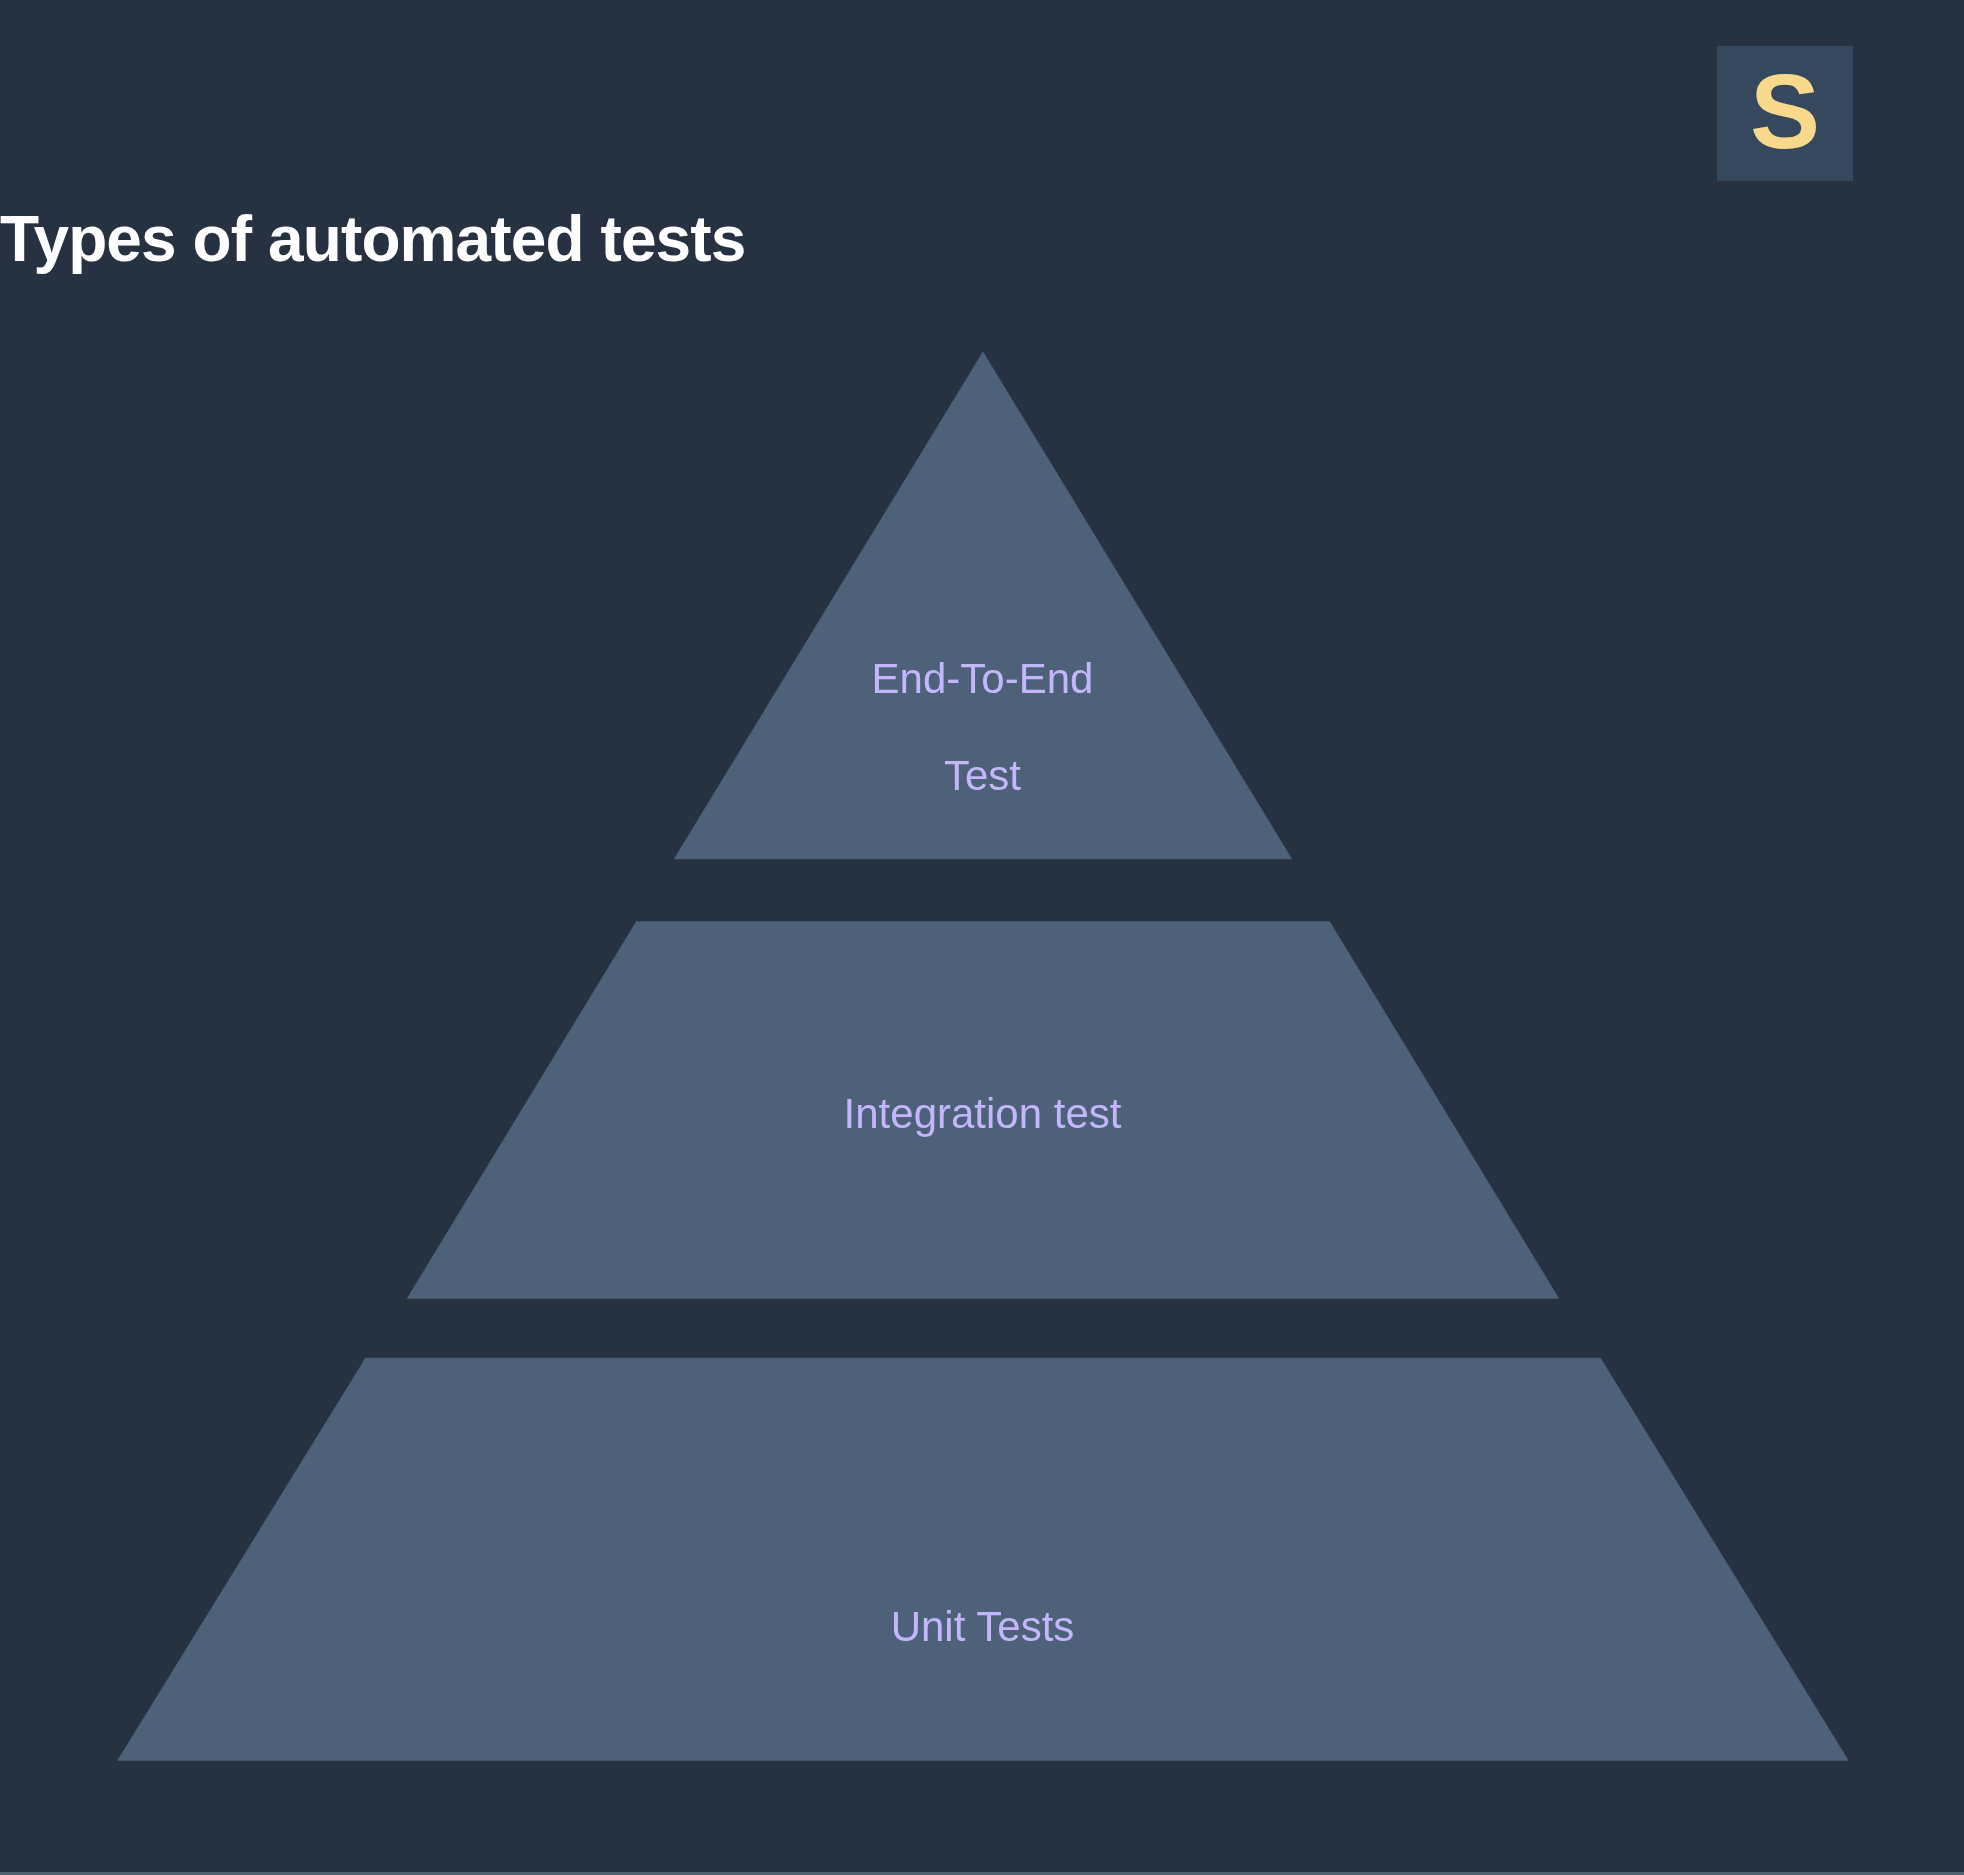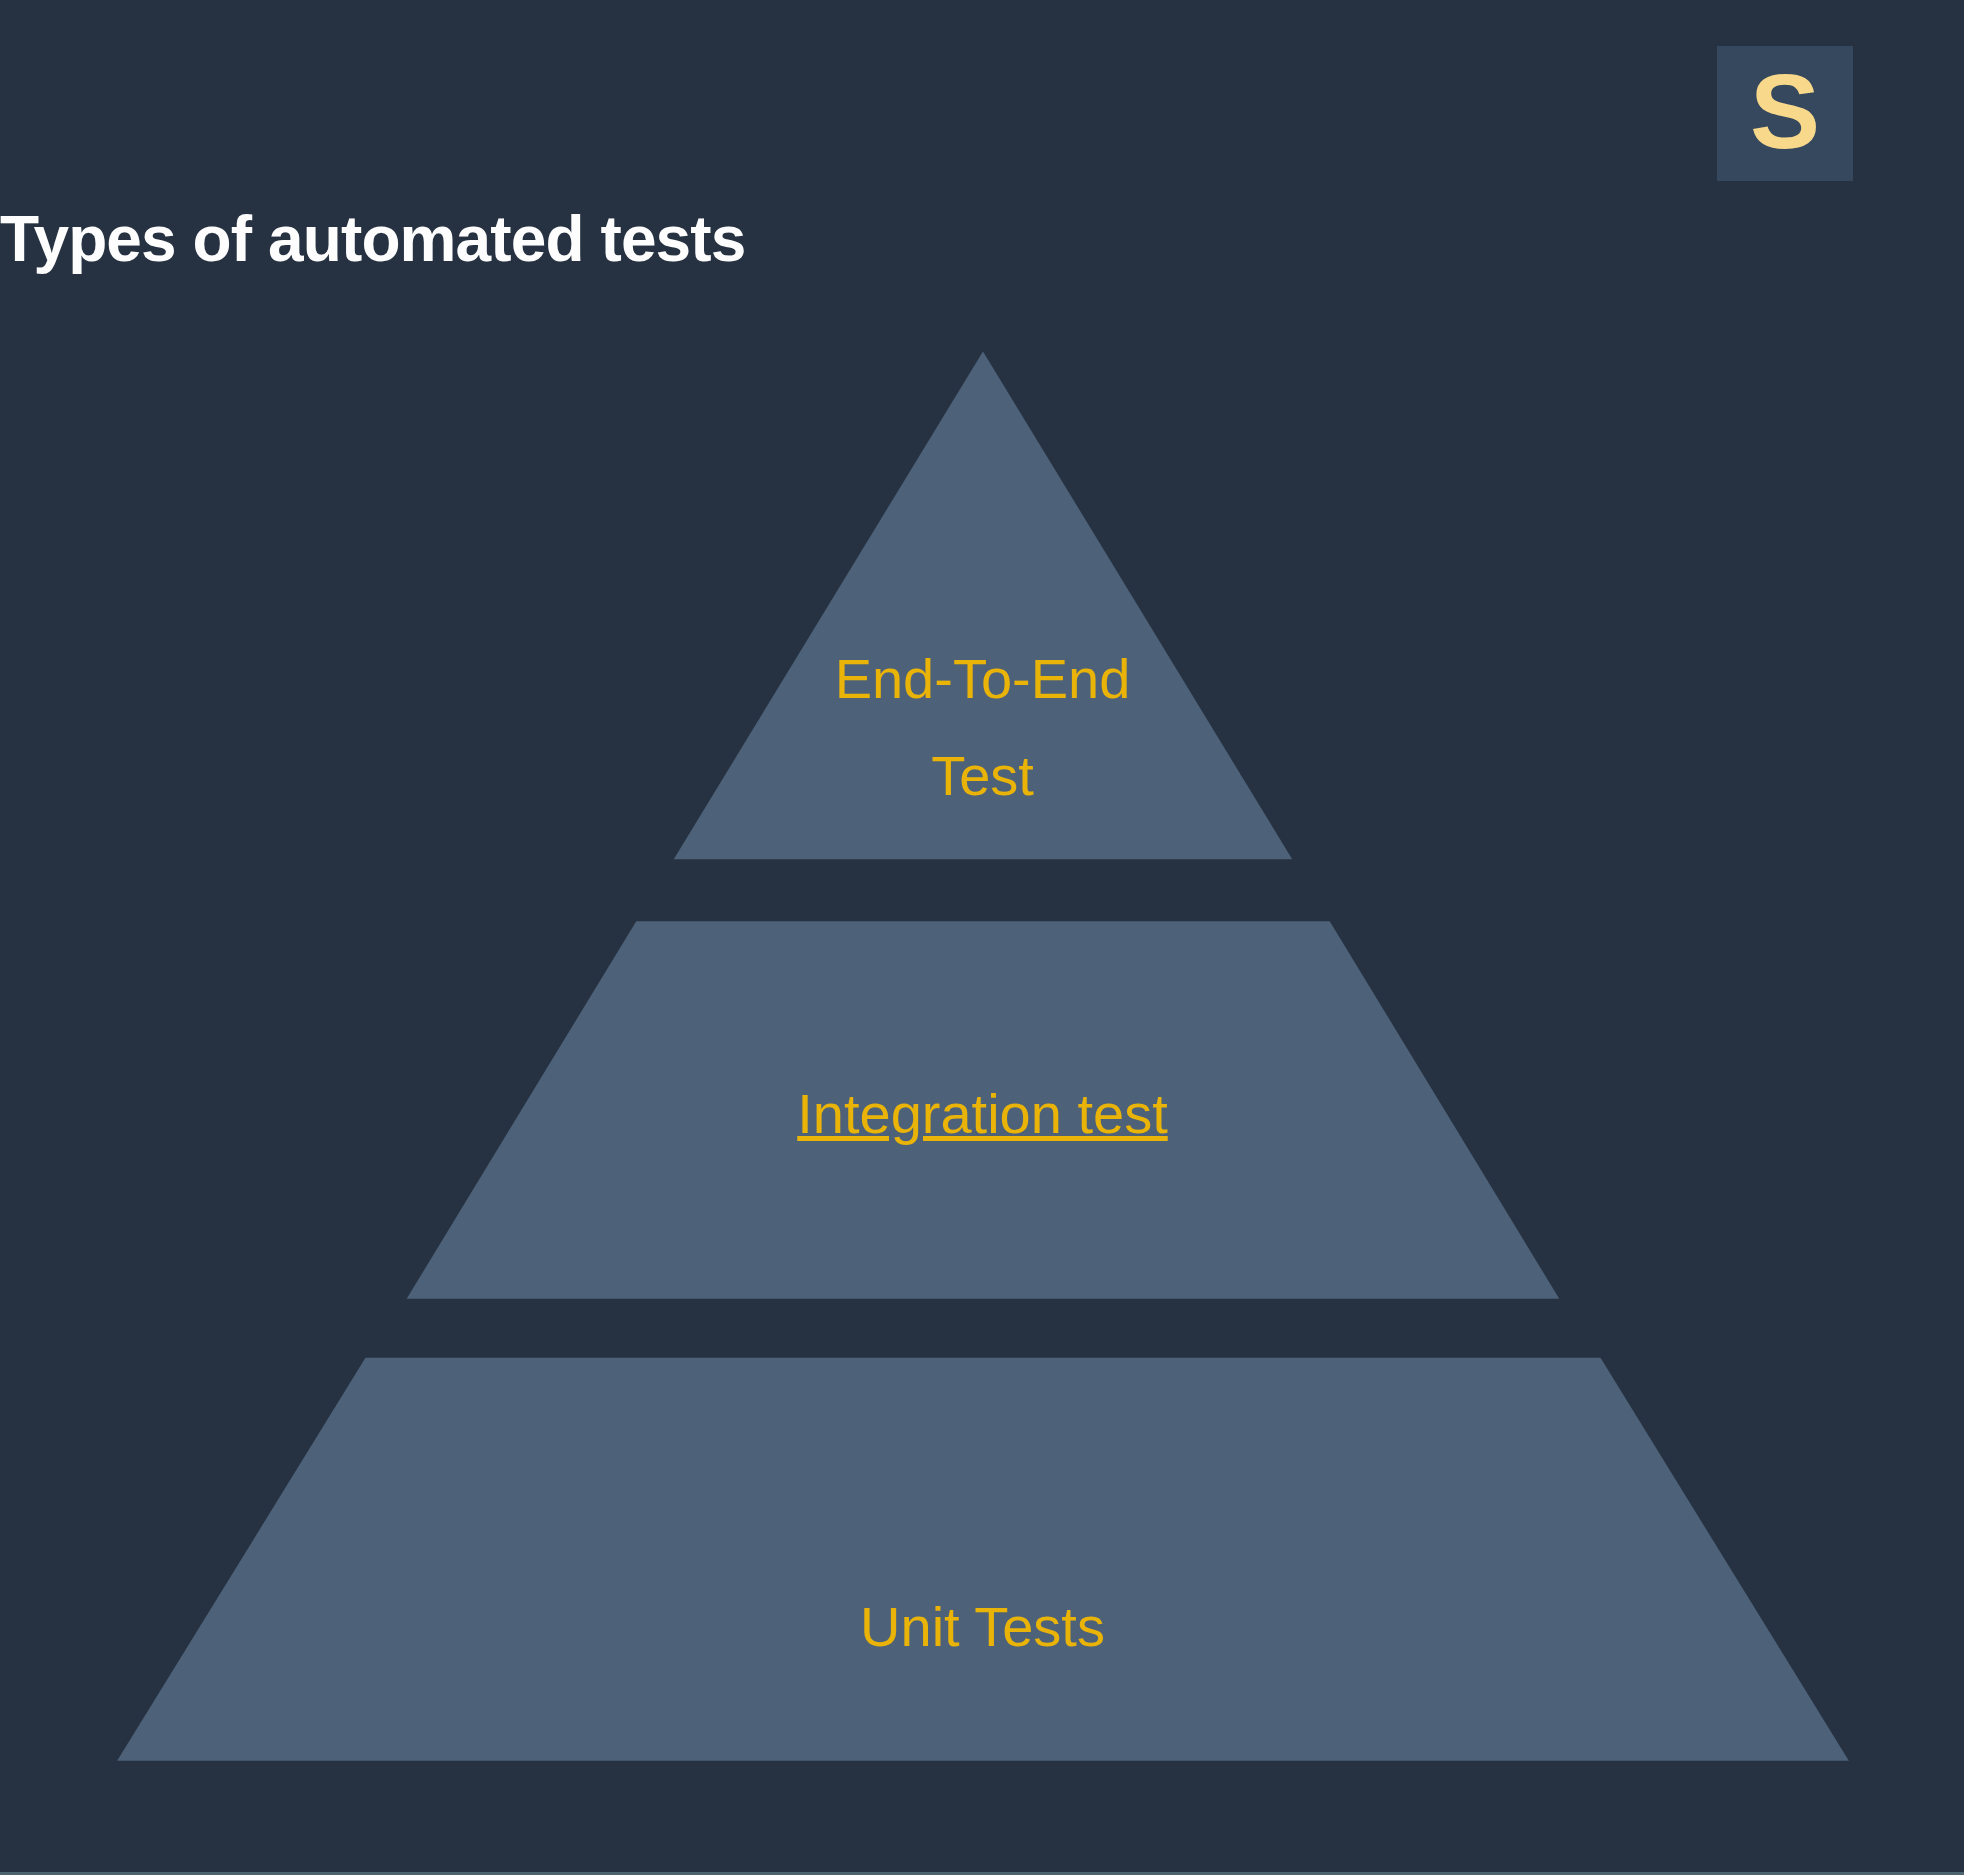--- a/index.html
+++ b/index.html
@@ -55,27 +55,27 @@
     display: block;
   }
   .pyramid-svg polygon {
     fill: #4d6179;
   }
   .level-label {
     position: absolute;
     left: 0;
     width: 100%;
     text-align: center;
-    color: #eab308;
-    font-size: 56px;
+    color: #c4b5fd;
+    font-size: 42px;
     font-weight: 400;
     line-height: 97px;
   }
   .label-e2e        { top: 630px; }
-  .label-integration{ top: 1065px; text-decoration: underline; }
+  .label-integration{ top: 1065px; }
   .label-unit       { top: 1578px; }
   .bottom-strip {
     position: absolute;
     left: 0;
     bottom: 0;
     width: 100%;
     height: 3.7px;
     background: #4e656f;
   }
 </style>

